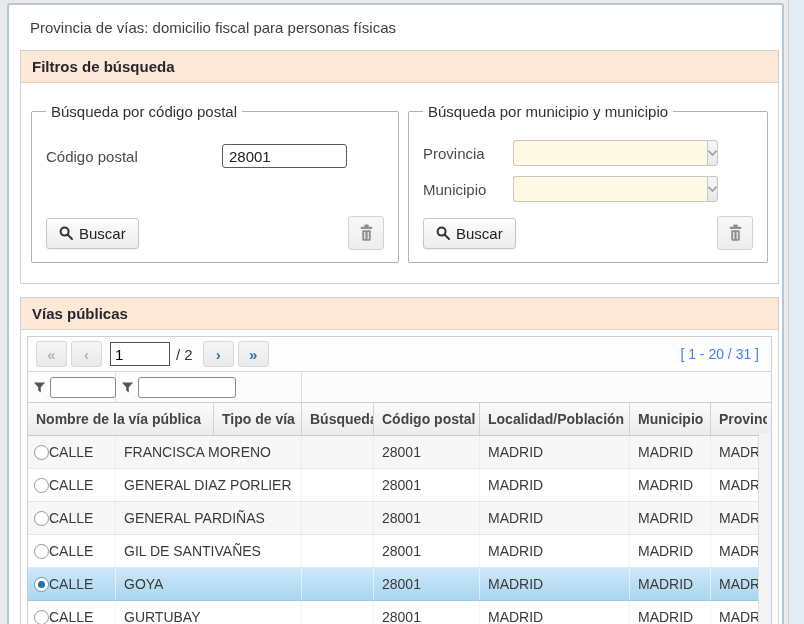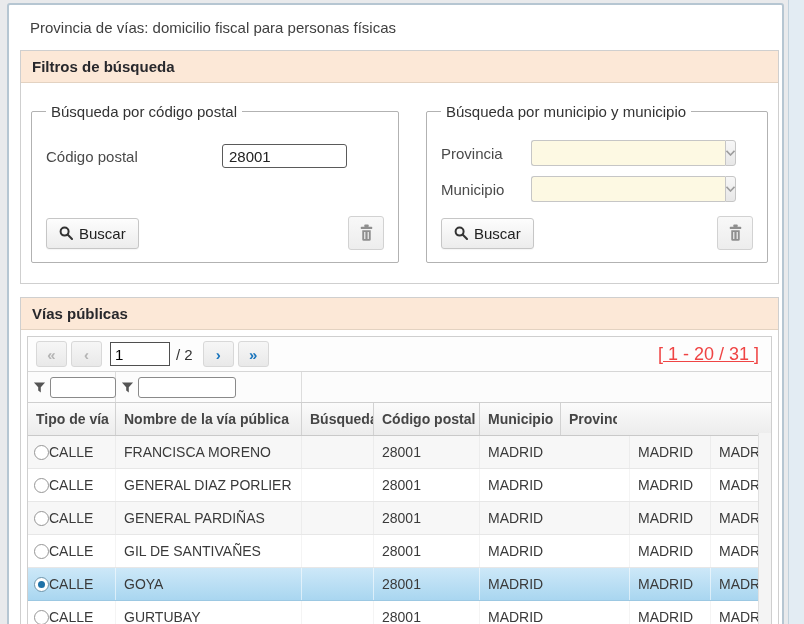--- a/index.html
+++ b/index.html
@@ -22,21 +22,21 @@
   }
   .page-title{
     font-size:15px;color:#3f3f3f;margin:6px 2px 14px 10px;
   }
   
   .section{border:1px solid #cfcfcf;margin-bottom:13px;background:#fff;}
   .section-header{
     background:#fce8d7;border-bottom:1px solid #e3d2c1;
     padding:7px 11px;font-size:15px;font-weight:bold;color:#28282c;
   }
-  .filters-body{display:flex;gap:27px;padding:20px 10px 20px 10px;box-sizing:border-box;justify-content:center;}
+  .filters-body{display:flex;gap:9px;padding:20px 10px 20px 10px;box-sizing:border-box;justify-content:center;}
   fieldset{
     border:1px solid #b2b2b2;border-radius:2px;margin:0;
     padding:10px 14px 12px 14px;box-sizing:border-box;height:160px;
     display:flex;flex-direction:column;
   }
   fieldset.fs-postal{width:368px;}
   fieldset.fs-prov{flex:1;}
   legend{font-size:15px;color:#333;padding:0 5px;}
   .form-row{display:flex;align-items:center;margin-top:14px;}
   .form-label{font-size:15px;color:#4a4a4a;}
@@ -86,21 +86,21 @@
     font-size:15px;font-weight:bold;cursor:pointer;
   }
   .pg-btn.disabled{color:#b4b4b4;cursor:default;}
   .pg-btn.active{color:#1b75bc;}
   .pg-input{
     width:60px;height:24px;border:1px solid #4f4f4f;border-radius:0;
     font-size:15px;padding:0 4px;box-sizing:border-box;margin-left:4px;
     font-family:"Liberation Sans", sans-serif;
   }
   .pg-total{font-size:15px;color:#333;margin:0 6px 0 2px;}
-  .pg-range{margin-left:auto;font-size:18px;color:#ef4444;padding-right:4px;text-decoration:underline;}
+  .pg-range{margin-left:auto;font-size:14px;color:#3b82f6;padding-right:4px;}
   
   .col-c1{width:88px;} .col-c2{width:186px;} .col-c3{width:72px;}
   .col-c4{width:106px;} .col-c5{width:150px;} .col-c6{width:81px;} .col-c7{width:56px;}
   .filter-row{display:flex;height:30px;background:#fcfcfc;border-bottom:1px solid #cfcfcf;}
   .filter-cell{display:flex;align-items:center;gap:4px;padding-left:5px;box-sizing:border-box;border-right:1px solid #ddd;}
   .filter-cell.rest{flex:1;border-right:none;}
   .filter-input{
     height:21px;border:1px solid #8a8a8a;border-radius:3px;box-sizing:border-box;
     font-family:"Liberation Sans", sans-serif;font-size:13px;padding:0 4px;
   }
@@ -264,24 +264,25 @@
             <svg width="13" height="13" viewBox="0 0 14 13">
                 <path d="M1 1 h12 l-4.6 5.2 v5.6 l-2.8 -2 v-3.6 z" fill="#555"></path>
               </svg>
           </span>
           <input class="filter-input f2" type="text" value="" style="">
         </div>
         <div class="filter-cell rest"></div>
       </div>
 
       <div class="thead">
+        <div class="th col-c2">Nombre de la vía pública</div>
         <div class="th col-c1">Tipo de vía</div>
-        <div class="th col-c2">Nombre de la vía pública</div>
         <div class="th col-c3">Búsqueda</div>
         <div class="th col-c4">Código postal</div>
+        <div class="th col-c5">Localidad/Población</div>
         <div class="th col-c6">Municipio</div>
         <div class="th col-c7">Provincia</div>
       </div>
 
       <div class="tbody" id="tbody">
           <div class="row odd">
             <div class="cell col-c1 tipo">
               <span class="radio"></span>
               <span>CALLE</span>
             </div>

